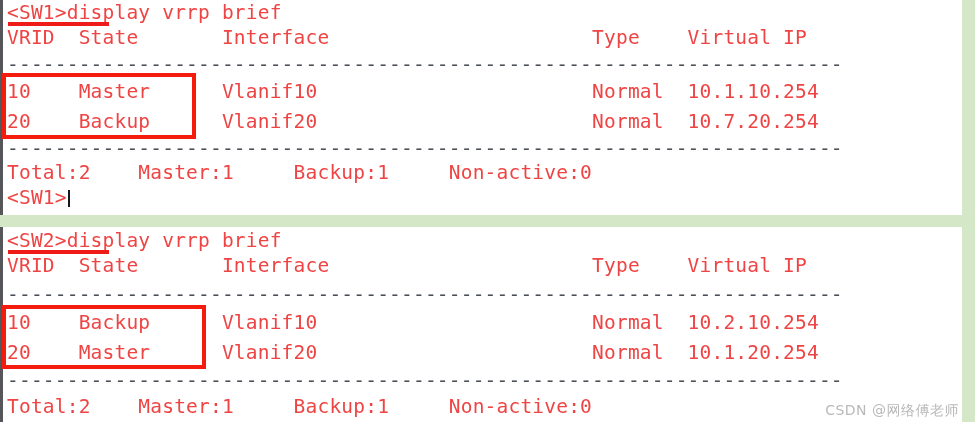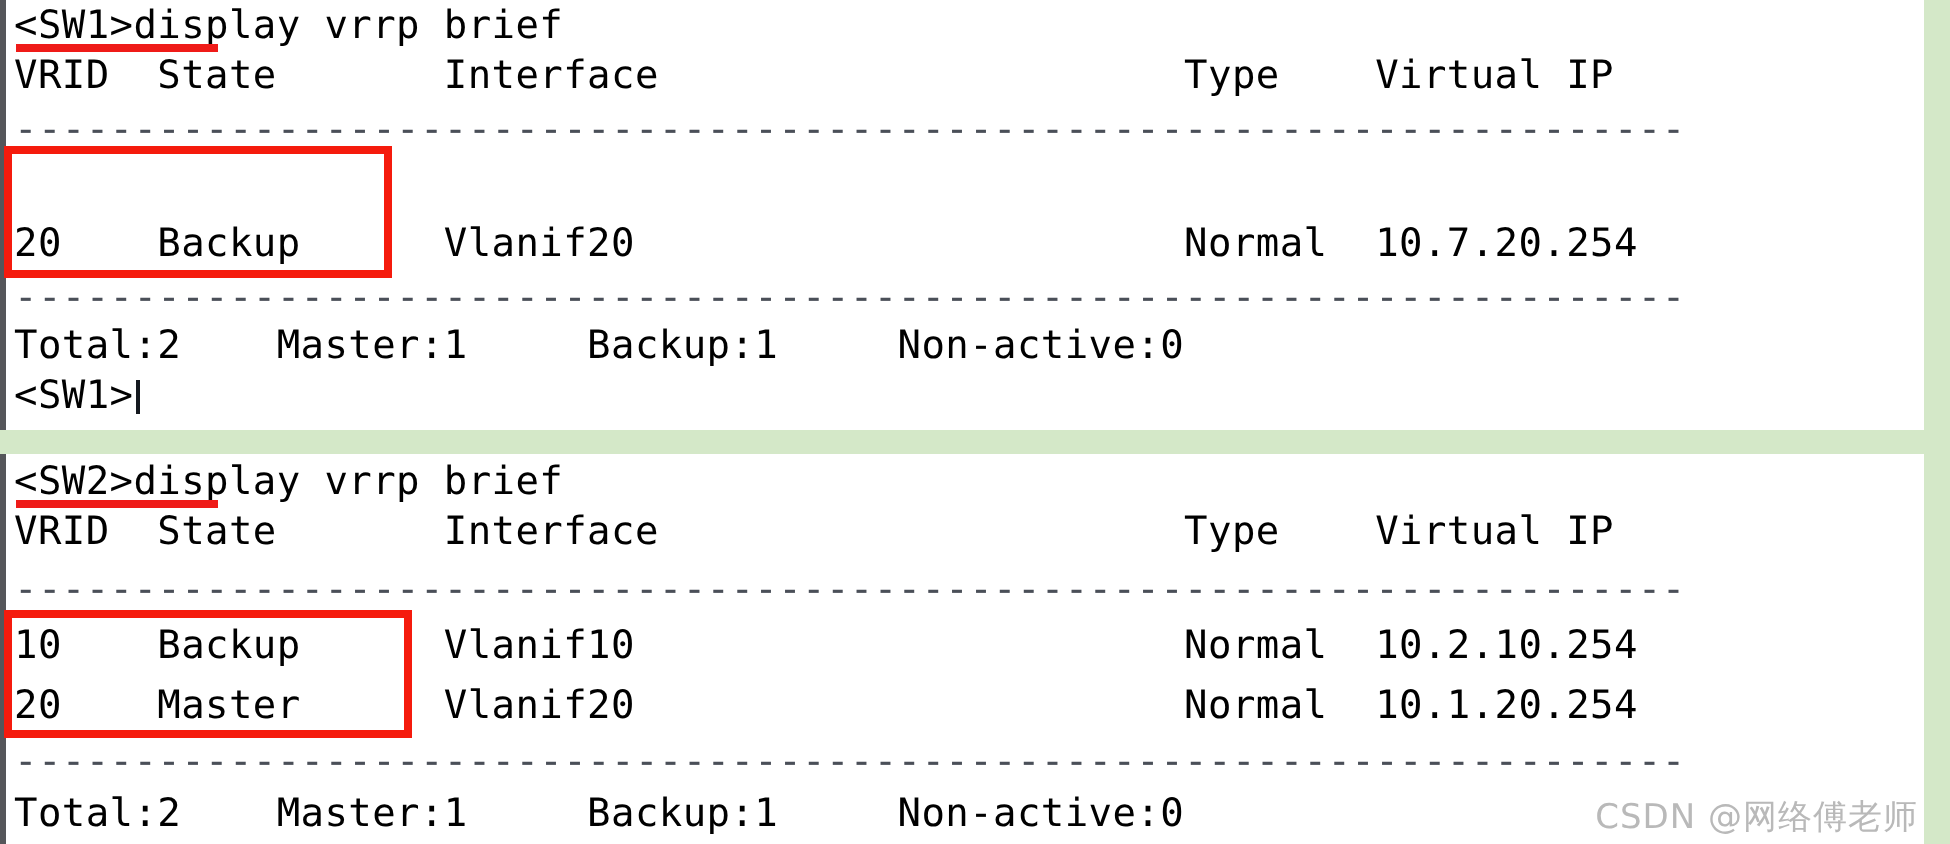--- a/index.html
+++ b/index.html
@@ -50,21 +50,21 @@
   }
 
   .line {
     position: absolute;
     left: 0;
     white-space: pre;
     font-family: "DejaVu Sans Mono", "Liberation Mono", monospace;
     font-size: 19.5px;
     line-height: 22px;
     letter-spacing: 0.2px;
-    color: #000000;
+    color: #ef4444;
   }
 
   .rule {
     color: #4a4f58;
     letter-spacing: 0.2px;
   }
 
   
   .prompt-underline {
     position: absolute;
@@ -88,21 +88,21 @@
     background: #15191f;
     vertical-align: -3px;
     margin-left: 1px;
   }
 
   .watermark {
     position: absolute;
     right: 16px;
     bottom: 2px;
     font-family: "DejaVu Sans", "Liberation Sans", sans-serif;
-    font-size: 17px;
+    font-size: 14px;
     color: #b9b9b9;
     letter-spacing: 0.5px;
     white-space: pre;
   }
 </style>
 </head>
 <body>
 
 <div class="screen">
 
@@ -110,20 +110,21 @@
     <div class="panel-edge"></div>
     <div class="term-body">
 
       <div class="line" style="top:2px;">&lt;SW1&gt;display vrrp brief</div>
       <div class="prompt-underline" style="left:1px; top:22px; width:101px;"></div>
 
       <div class="line" style="top:27px;">VRID  State       Interface                      Type    Virtual IP</div>
 
       <div class="line rule" style="top:54px;">----------------------------------------------------------------------</div>
 
+      <div class="line" style="top:81px;">10    Master      Vlanif10                       Normal  10.1.10.254</div>
 
       <div class="line" style="top:111px;">20    Backup      Vlanif20                       Normal  10.7.20.254</div>
 
       <div class="line rule" style="top:138px;">----------------------------------------------------------------------</div>
 
       <div class="line" style="top:162px;">Total:2    Master:1     Backup:1     Non-active:0</div>
 
       <div class="line" style="top:187px;"><span>&lt;SW1&gt;</span><span class="cursor"></span></div>
     </div>
 

